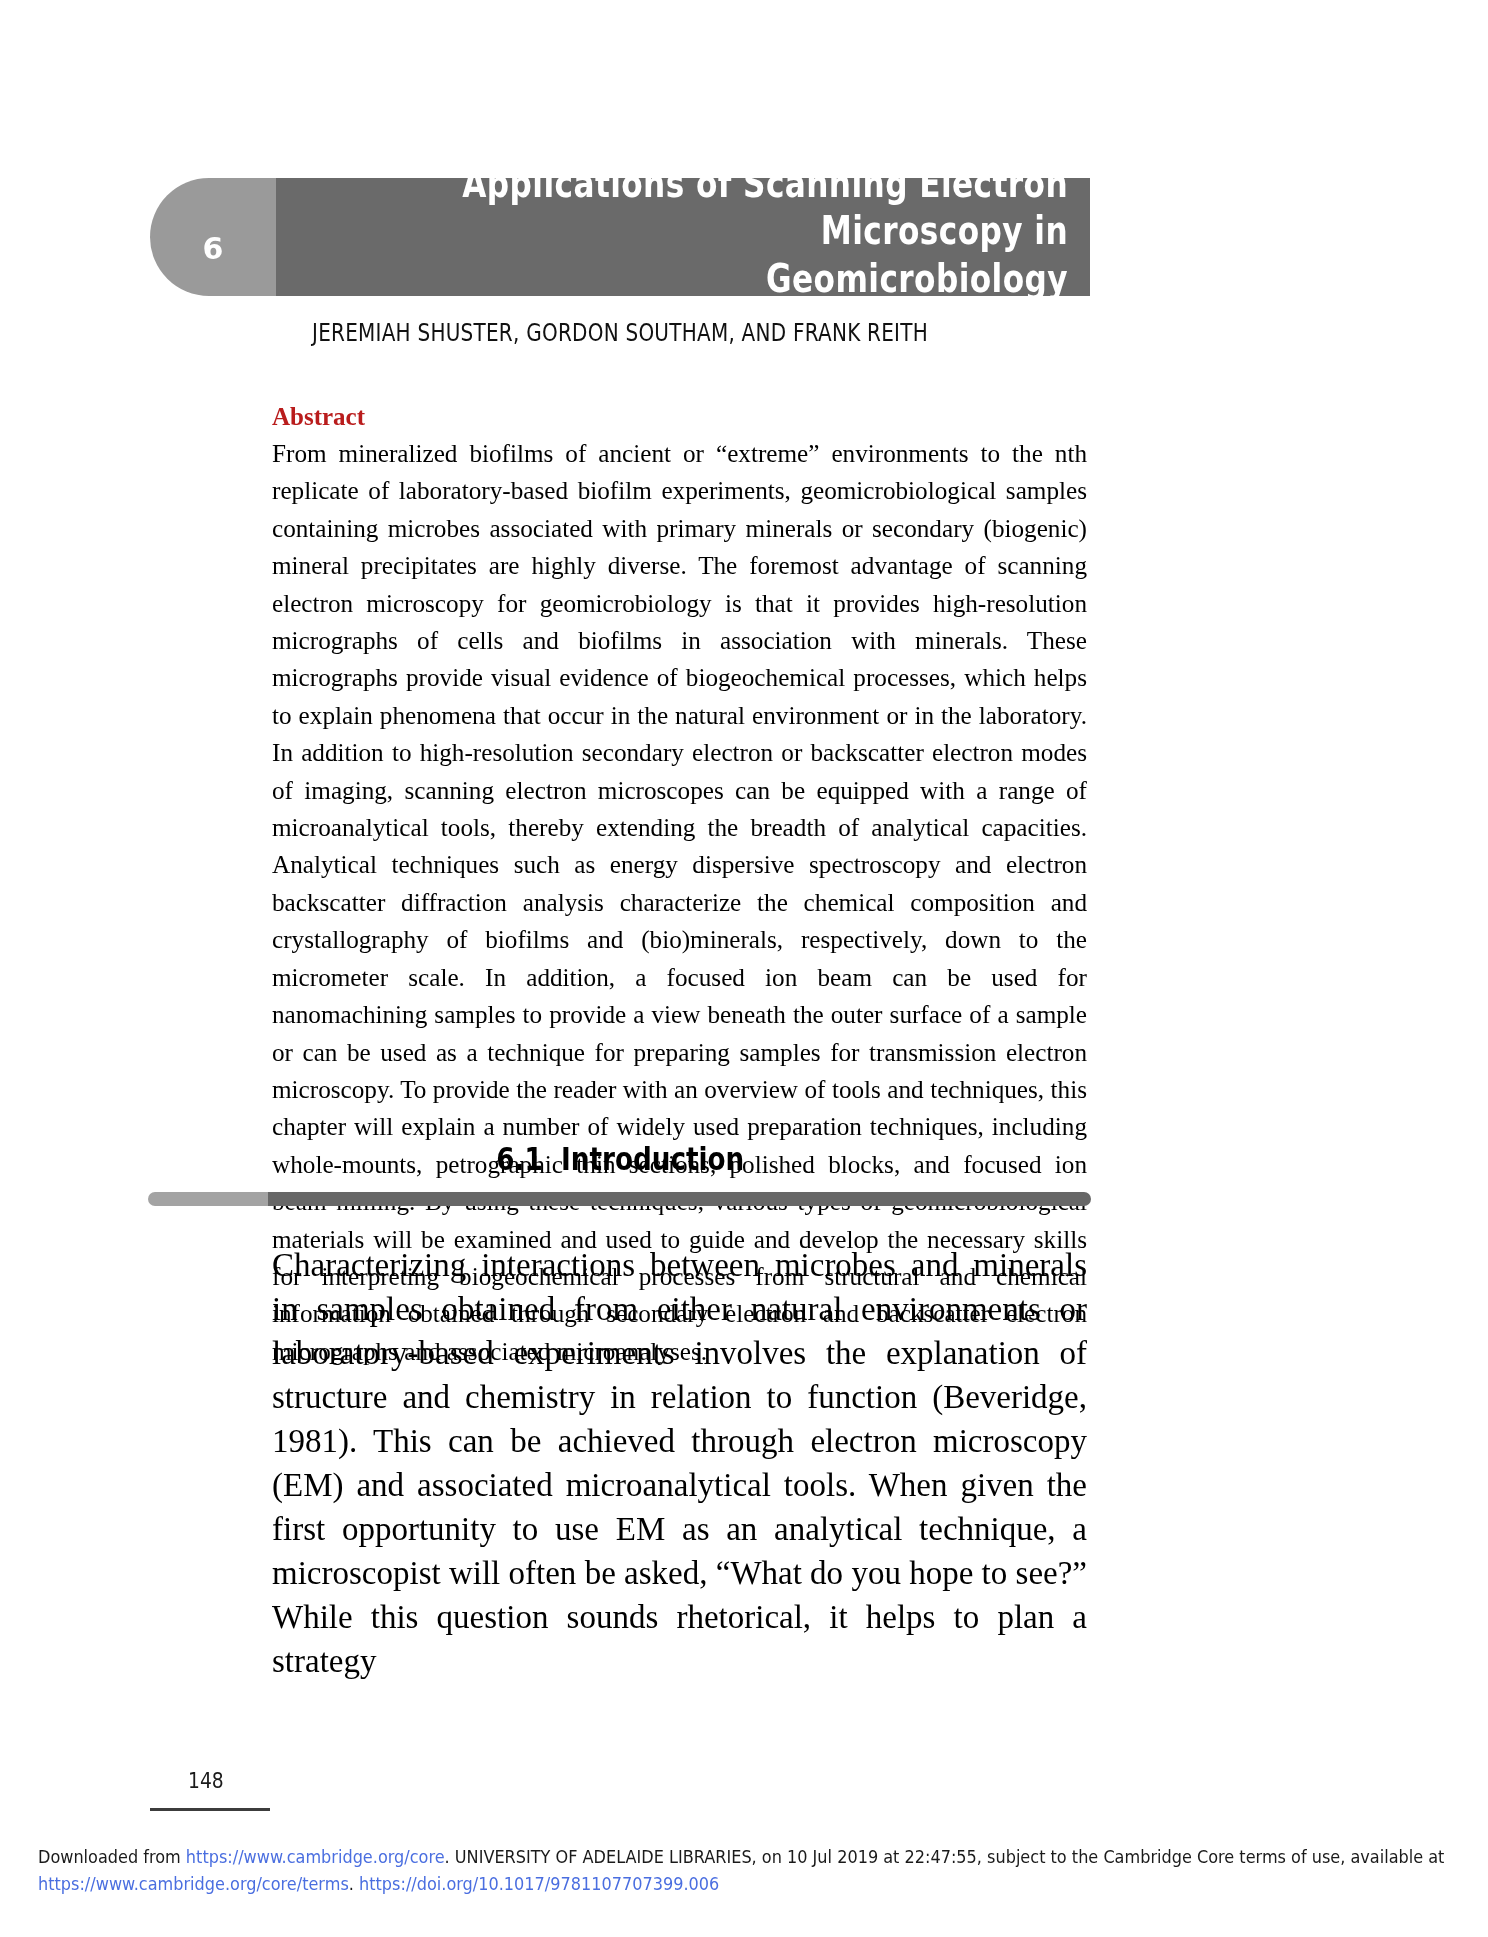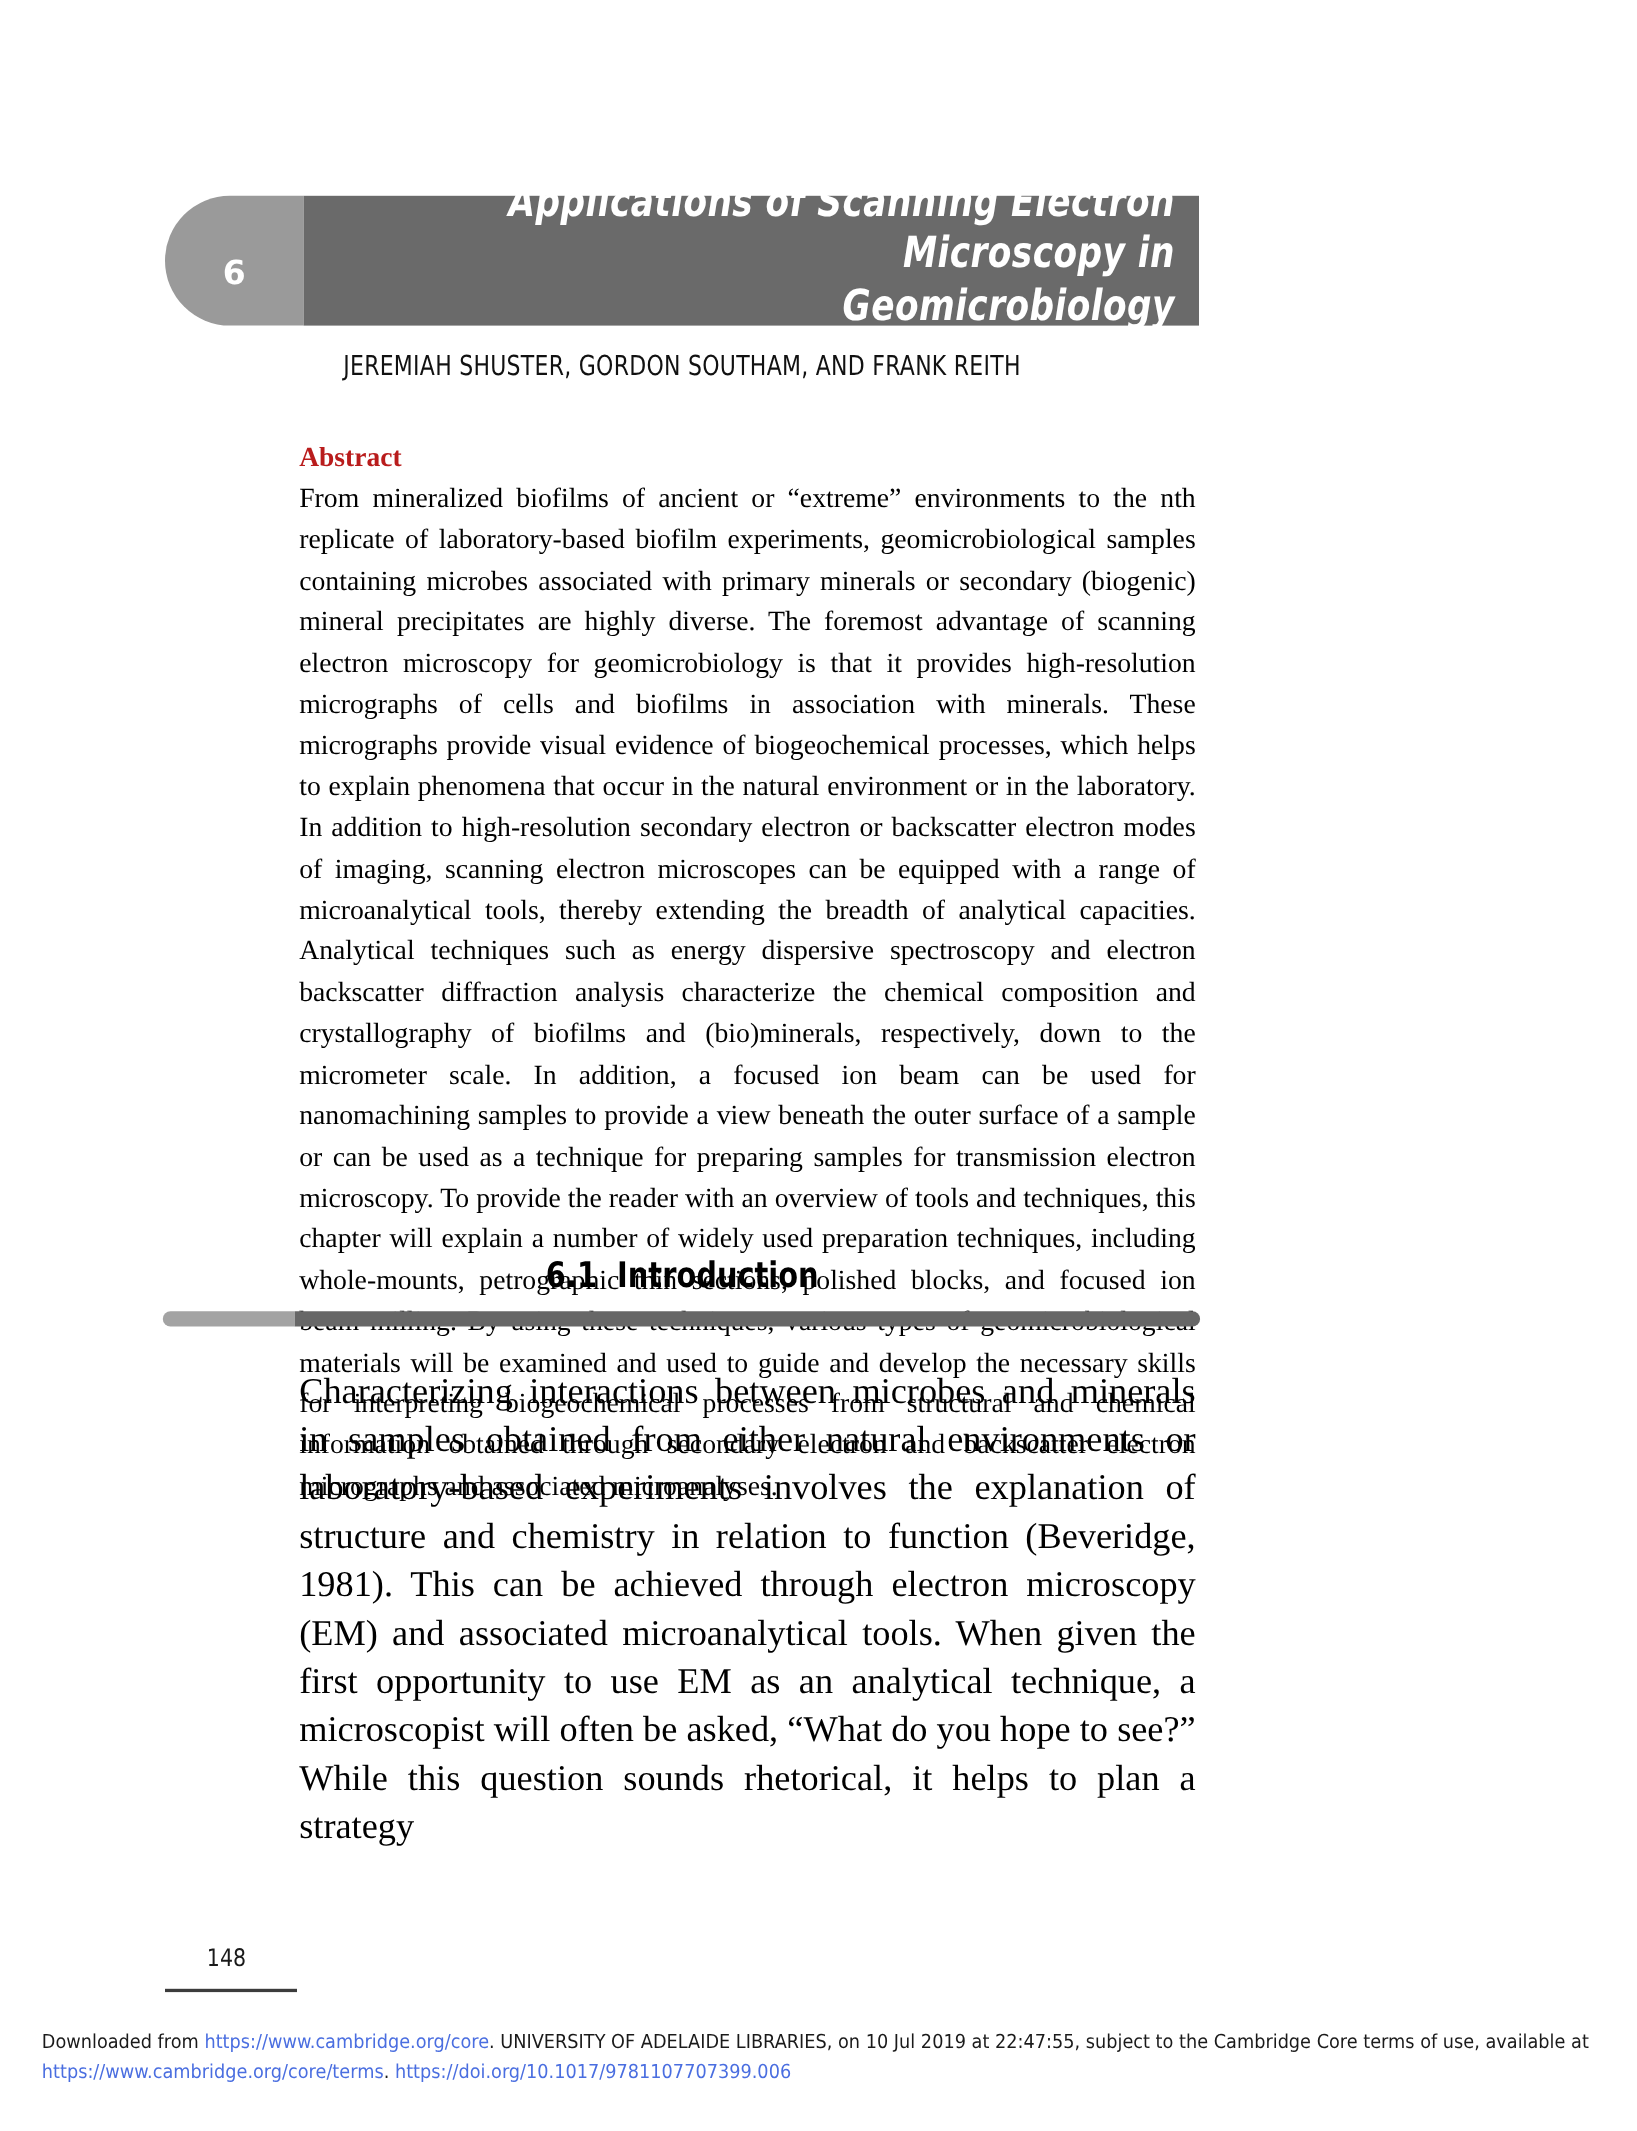--- a/index.html
+++ b/index.html
@@ -50,21 +50,20 @@
     box-sizing: border-box;
   }
   .chapter-title-box {
     flex: 1;
     background: #6a6a6a;
     display: flex;
     align-items: center;
     justify-content: flex-end;
     padding: 0 22px 12px 18px;
     box-sizing: border-box;
-    font-style: italic;
   }
   .chapter-title-text {
     color: #ffffff;
     font-family: "DejaVu Sans", "Liberation Sans", sans-serif;
     font-size: 39px;
     font-weight: bold;
     line-height: 1.22;
     text-align: right;
     transform: scaleX(0.80);
     transform-origin: right center;

